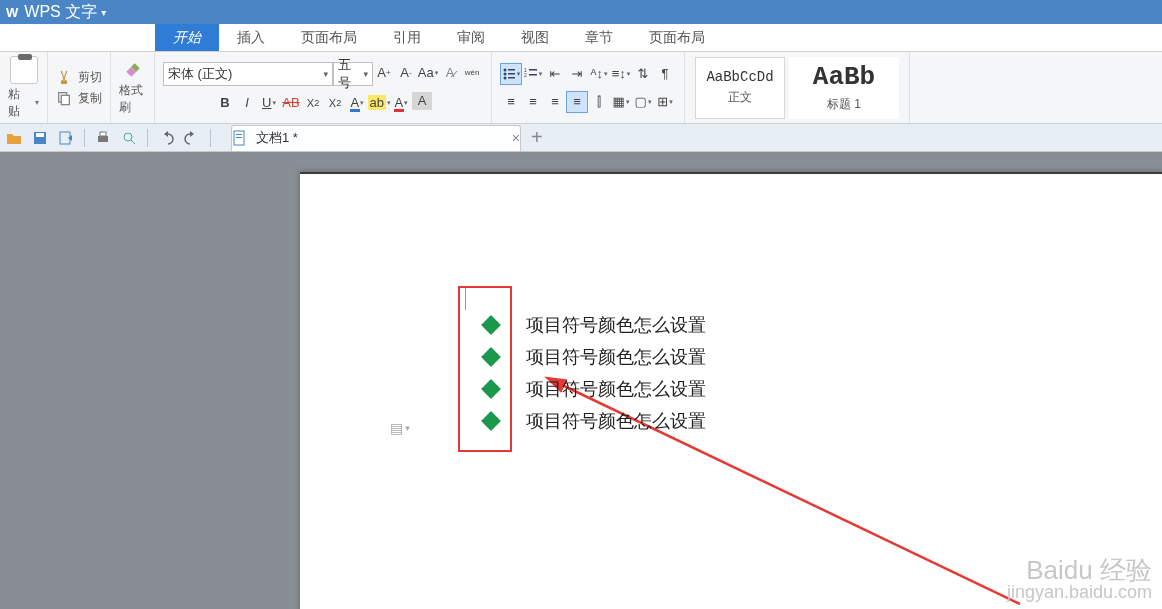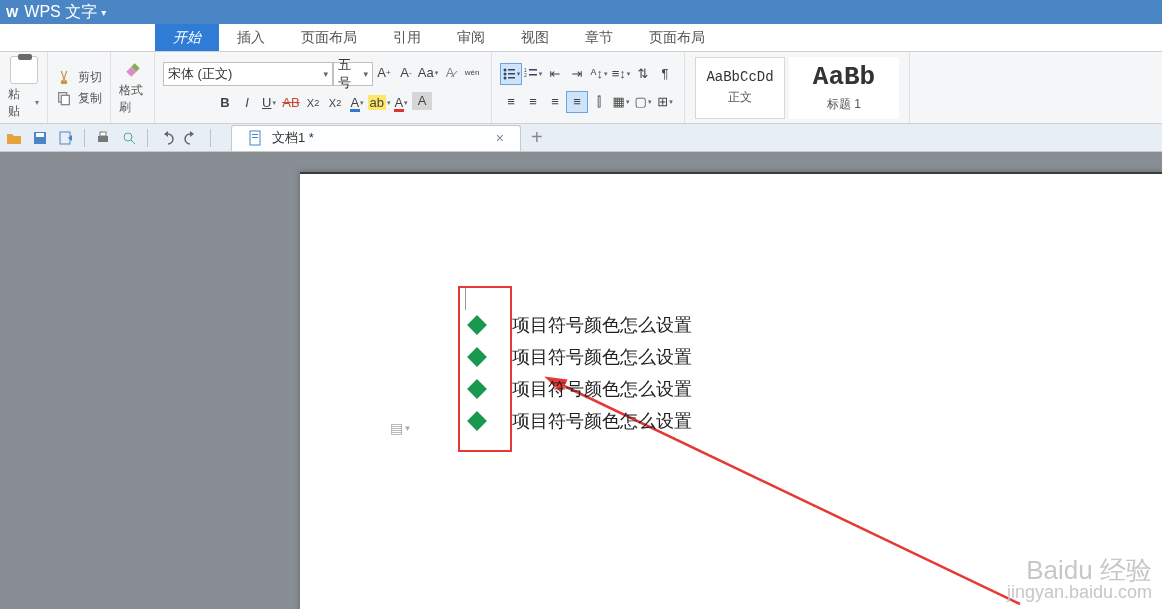--- a/index.html
+++ b/index.html
@@ -48,28 +48,28 @@
   .style-card .sm { font-size: 14px; }
   .style-card .lg { font-size: 26px; font-weight: bold; }
   .style-card .name { font-size: 12px; color: #555; margin-top: 4px; }
 
   .quick-bar { background: #e8eef6; height: 28px; display: flex; align-items: center; padding: 0 6px; gap: 10px; border-bottom: 1px solid #c8c8c8; }
   .quick-bar .qb { width: 16px; height: 16px; display: flex; align-items: center; justify-content: center; cursor: pointer; }
   .qb svg { width: 16px; height: 16px; }
   .qb-sep { width: 1px; height: 18px; background: #b8c4d2; }
 
   .doc-tabs { margin-left: 10px; display: flex; align-items: center; height: 100%; }
-  .doc-tab { background: #fcfeff; border: 1px solid #c8c8c8; border-bottom: none; height: 26px; width: 290px; display: flex; align-items: center; padding: 0 16px; font-size: 13px; color: #333; border-radius: 3px 3px 0 0; }
+  .doc-tab { background: #fcfeff; border: 1px solid #c8c8c8; border-bottom: none; height: 26px; width: 290px; display: flex; align-items: center; padding: 0 0; font-size: 13px; color: #333; border-radius: 3px 3px 0 0; }
   .doc-tab .doc-icon { width: 16px; height: 16px; margin-right: 8px; }
   .doc-tab .close { margin-left: auto; color: #888; cursor: pointer; font-size: 14px; }
   .doc-add { margin-left: 10px; font-size: 20px; color: #888; cursor: pointer; }
 
   .workspace { position: relative; height: calc(609px - 24px - 28px - 72px - 28px); background: #888e94; }
   .page { position: absolute; left: 300px; top: 20px; width: 862px; height: 600px; background: #fff; border-top: 2px solid #3a3a3a; box-shadow: 0 0 6px rgba(0,0,0,.3); }
-  .page-content { position: absolute; left: 170px; top: 135px; }
+  .page-content { position: absolute; left: 184px; top: 135px; }
   .bullet-line { display: flex; align-items: center; height: 32px; font-family: "SimSun", serif; font-size: 18px; color: #202020; }
   .bullet-diamond { width: 14px; height: 14px; background: #1a9850; transform: rotate(45deg); margin-right: 28px; }
   .cursor-mark { position: absolute; left: 165px; top: 112px; width: 24px; height: 24px; border-top: 1px solid #999; border-left: 1px solid #999; }
   .red-box { position: absolute; left: 158px; top: 112px; width: 54px; height: 166px; border: 2px solid #e53935; }
   .anno-indicator { position: absolute; left: 90px; top: 246px; color: #a0a8b0; font-size: 14px; display:flex; align-items:center; gap:2px;}
 
   .arrow { position: absolute; pointer-events: none; }
 
   .watermark { position: absolute; right: 10px; bottom: 8px; color: #c7c7c7; font-size: 26px; font-family: Arial, sans-serif; text-align: right; line-height: 1; }
   .watermark .sub { font-size: 18px; display: block; }

